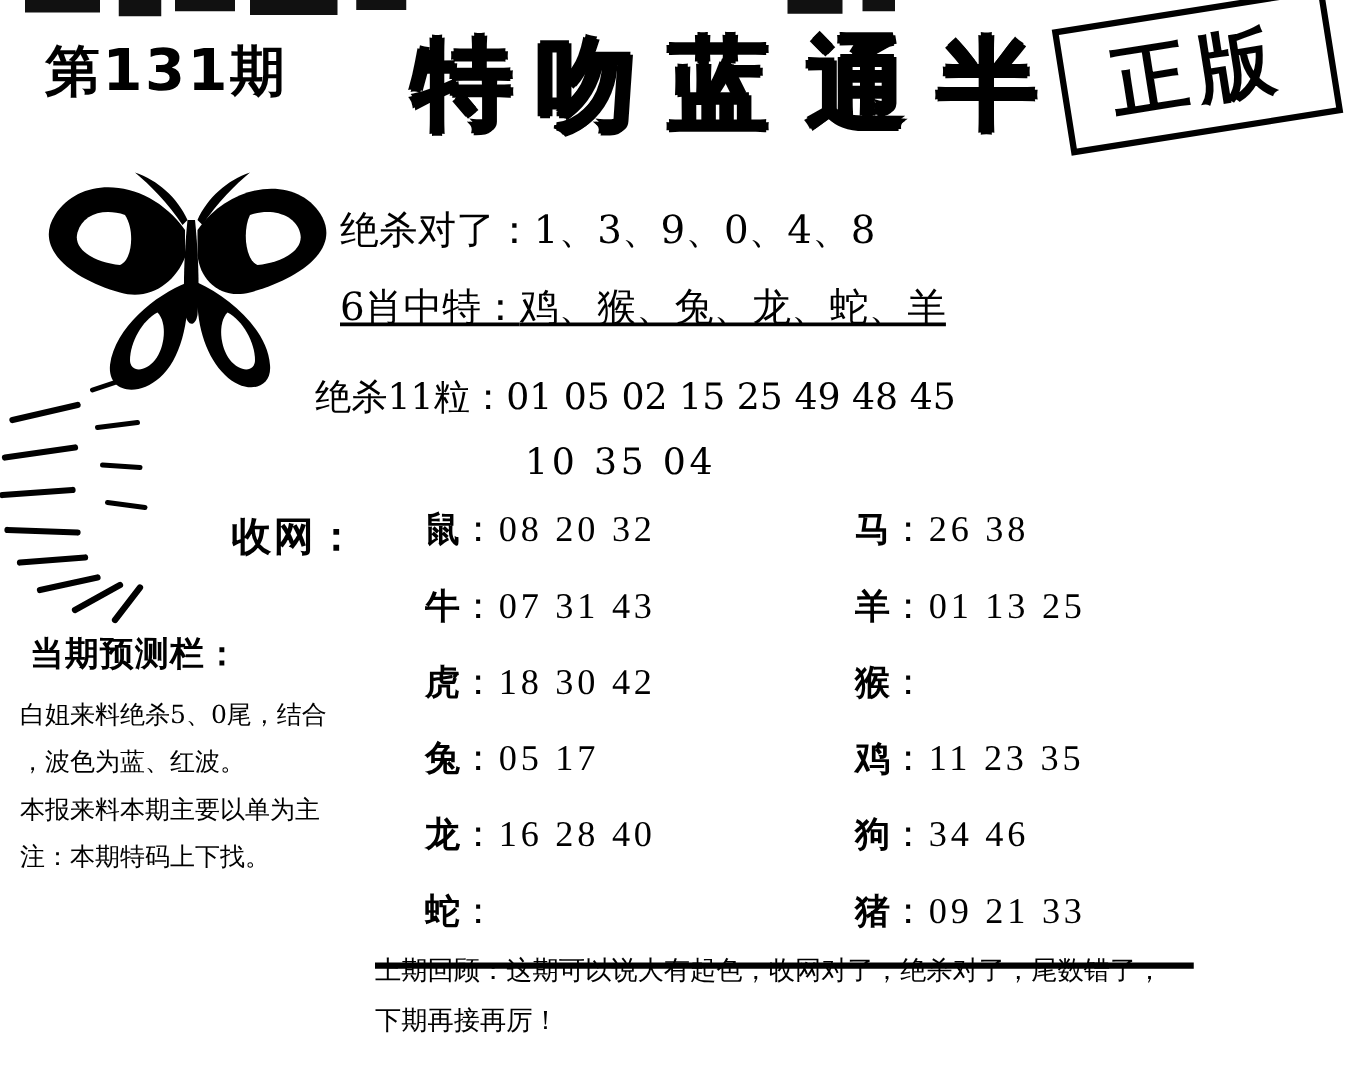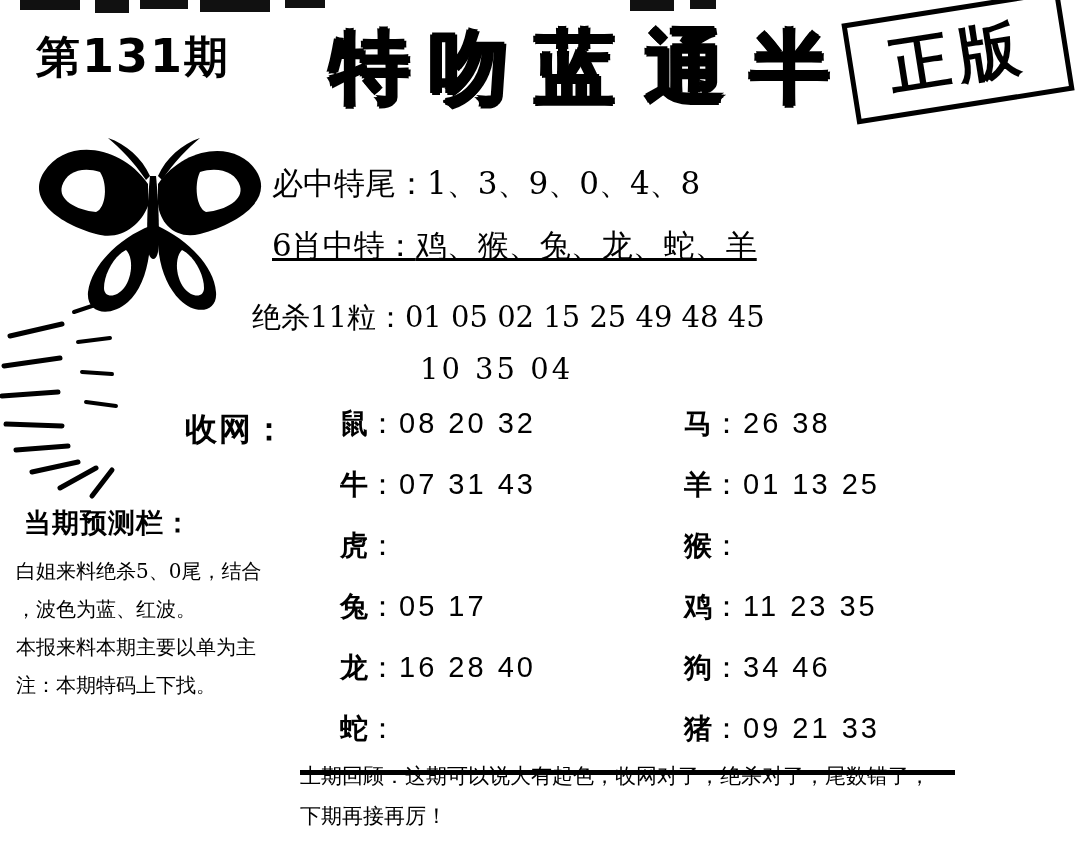--- a/index.html
+++ b/index.html
@@ -143,21 +143,21 @@
     white-space: nowrap;
   }
   .z-cell .z-name {
     font-weight: bold;
     font-family: "DejaVu Sans", "Liberation Sans", sans-serif;
     font-size: 28px;
   }
   .z-cell .z-colon { margin: 0 2px 0 0; }
   .z-cell .z-nums {
     letter-spacing: 3px;
-    font-family: Liberation Sans, sans-serif;
+    font-family: Liberation Serif, serif;
   }
   .z-right { padding-left: 48px; }
 
   
   .forecast-title {
     position: absolute;
     left: 24px;
     top: 505px;
     font-size: 27px;
     font-weight: bold;
@@ -254,21 +254,21 @@
   </g>
   <g stroke="#000" stroke-width="4" stroke-linecap="round">
     <line x1="74" y1="226" x2="104" y2="216"></line>
     <line x1="78" y1="256" x2="110" y2="252"></line>
     <line x1="82" y1="286" x2="112" y2="288"></line>
     <line x1="86" y1="316" x2="116" y2="320"></line>
   </g>
 </svg>
 
 <div class="line l1">
-  <span>必中特尾：</span><span class="nums">1、3、9、0、4、8</span>
+  <span>绝杀对了：</span><span class="nums">1、3、9、0、4、8</span>
 </div>
 
 <div class="line l2">
   <span>6肖中特：</span><span>鸡、猴、兔、龙、蛇、羊</span>
 </div>
 
 <div class="line l3">
   <span>绝杀11粒：</span><span class="nums">01  05  02  15  25  49  48  45</span>
 </div>
 
@@ -303,20 +303,21 @@
       <span class="z-name">羊</span>
         <span class="z-colon">：</span>
         <span class="z-nums">01 13 25</span>
     </div>
   </div>
 
   <div class="z-row">
     <div class="z-cell">
       <span class="z-name">虎</span>
         <span class="z-colon">：</span>
+        <span class="z-nums">18 30 42</span>
     </div>
     <div class="z-cell z-right">
       <span class="z-name">猴</span>
         <span class="z-colon">：</span>
     </div>
   </div>
 
   <div class="z-row">
     <div class="z-cell">
       <span class="z-name">兔</span>

